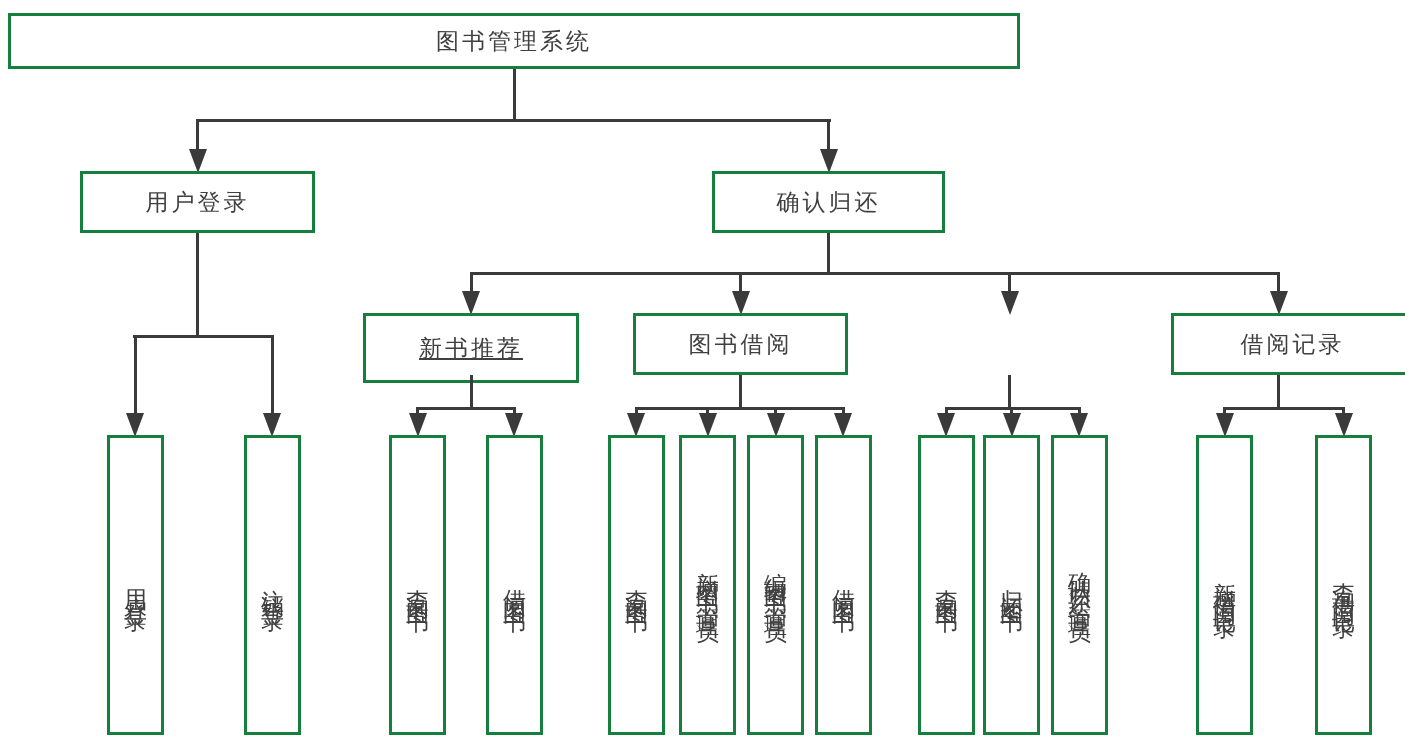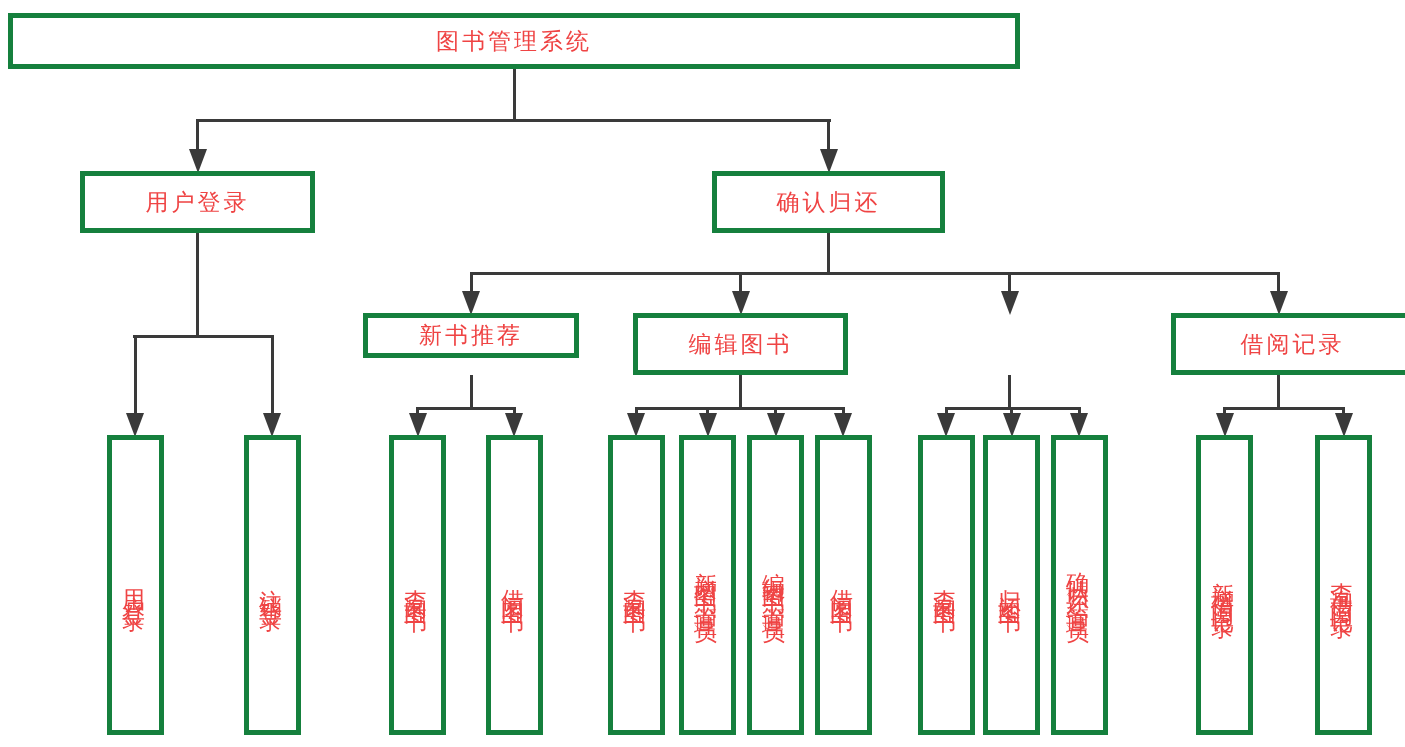--- a/index.html
+++ b/index.html
@@ -11,23 +11,23 @@
     position: relative;
     width: 1405px;
     height: 747px;
     background: #ffffff;
     font-family: "Liberation Sans", "DejaVu Sans", sans-serif;
     overflow: hidden;
   }
   .box {
     position: absolute;
     box-sizing: border-box;
-    border: 5px solid #15803d;
+    border: 3px solid #15803d;
     background: #ffffff;
-    color: #ef4444;
+    color: #404040;
   }
   .hbox {
     display: flex;
     align-items: center;
     justify-content: center;
     font-size: 23px;
     letter-spacing: 3px;
     white-space: nowrap;
   }
   .vbox {
@@ -92,22 +92,22 @@
   <div class="line" style="left:470px;top:272px;width:810px;height:3px;"></div>
   <div class="line" style="left:470px;top:272px;width:3px;height:19px;"></div>
   <div class="arrowhead" style="left:462px;top:291px;"></div>
   <div class="line" style="left:739px;top:272px;width:3px;height:19px;"></div>
   <div class="arrowhead" style="left:732px;top:291px;"></div>
   <div class="line" style="left:1008px;top:272px;width:3px;height:19px;"></div>
   <div class="arrowhead" style="left:1001px;top:291px;"></div>
   <div class="line" style="left:1277px;top:272px;width:3px;height:19px;"></div>
   <div class="arrowhead" style="left:1270px;top:291px;"></div>
 
-  <div class="box hbox" style="left:363px;top:313px;width:216px;height:45px;">新书推荐</div>
-  <div class="box hbox" style="left:633px;top:313px;width:215px;height:62px;">编辑图书</div>
+  <div class="box hbox" style="left:363px;top:313px;width:216px;height:70px;text-decoration:underline;">新书推荐</div>
+  <div class="box hbox" style="left:633px;top:313px;width:215px;height:62px;">图书借阅</div>
   <div class="box hbox" style="left:1171px;top:313px;width:243px;height:62px;">借阅记录</div>
 
   <div class="line" style="left:470px;top:375px;width:3px;height:32px;"></div>
   <div class="line" style="left:416px;top:407px;width:100px;height:3px;"></div>
   <div class="line" style="left:416px;top:407px;width:3px;height:8px;"></div>
   <div class="arrowhead" style="left:409px;top:413px;"></div>
   <div class="line" style="left:513px;top:407px;width:3px;height:8px;"></div>
   <div class="arrowhead" style="left:505px;top:413px;"></div>
 
   <div class="line" style="left:739px;top:375px;width:3px;height:32px;"></div>

